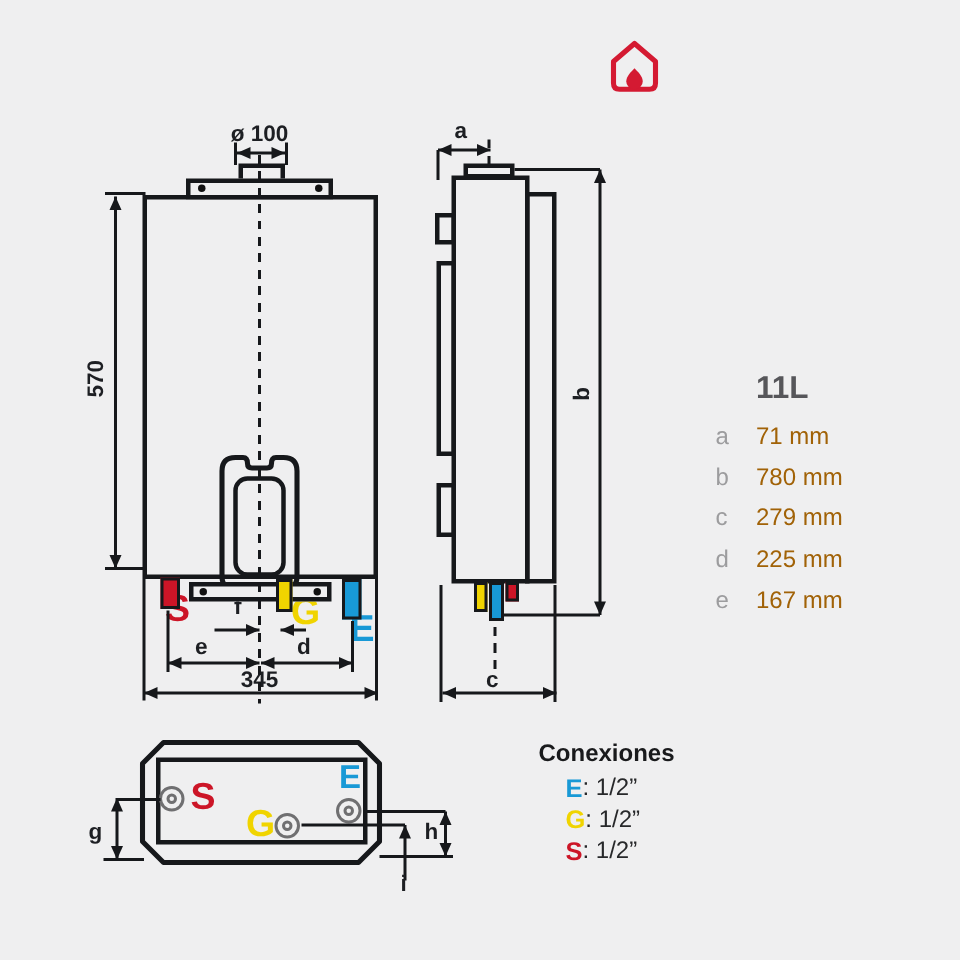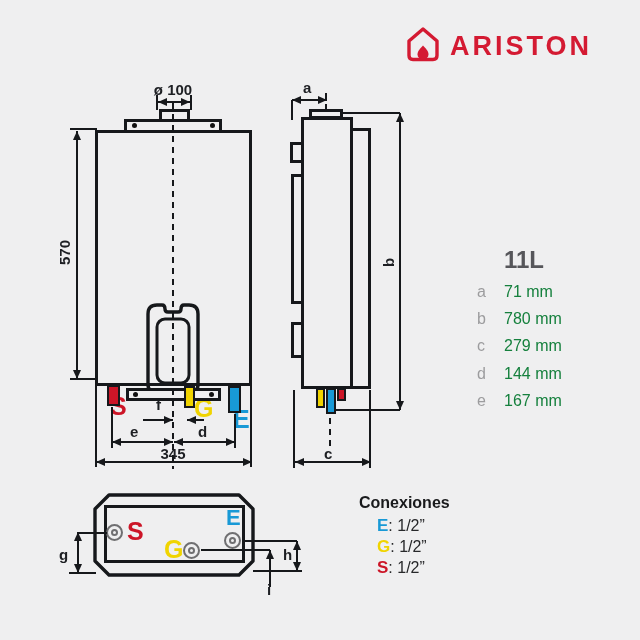--- a/index.html
+++ b/index.html
@@ -14,40 +14,39 @@
   i.ar.d{border-width:9px 4px 0 4px;border-top-color:#16181b}
   .box{position:absolute;border:3px solid #16181b;box-sizing:border-box;background:transparent}
   .pipe{position:absolute;border:2px solid #16181b;box-sizing:border-box}
   .dot{position:absolute;width:5px;height:5px;border-radius:50%;background:#111;z-index:3}
   .lbl{position:absolute;font-weight:700;font-size:15px;color:#1d1f23;line-height:1}
   .rot{transform:rotate(-90deg)}
   .conn{position:absolute;font-weight:700;font-size:25px;line-height:1}
   .grom{position:absolute;width:17px;height:17px;border:2.5px solid #6f6f71;border-radius:50%;box-sizing:border-box;display:flex;align-items:center;justify-content:center}
   .grom b{display:block;width:7px;height:7px;border:2px solid #6f6f71;border-radius:50%;box-sizing:border-box}
   .brand{position:absolute;left:450px;top:33px;font-size:27px;font-weight:800;letter-spacing:3px;color:#d41a32;line-height:1}
-  .mtitle{position:absolute;left:504px;top:248px;font-size:24px;font-weight:800;color:#56565a;line-height:1}
+  .mtitle{position:absolute;left:504px;top:248px;font-size:21px;font-weight:800;color:#56565a;line-height:1}
   .mrow{position:absolute;left:477px;font-size:16px;line-height:1;display:flex}
   .mrow .k{color:#9c9c9e;width:27px}
-  .mrow .v{color:#15803d}
+  .mrow .v{color:#a16207}
   .ctitle{position:absolute;left:359px;top:495px;font-size:16px;font-weight:800;color:#191a1c;line-height:1}
   .crow{position:absolute;left:377px;font-size:16px;line-height:1;display:flex}
   .crow .k{font-weight:800;font-size:17px;margin-top:-1px}
   .crow .v{color:#27282a}
   svg{position:absolute;display:block}
 </style>
 </head>
 <body>
 
 <div class="canvas">
 
   <svg style="left:406px;top:26px" width="34" height="36" viewBox="0 0 34 36">
     <path d="M 17 3 L 31 15 V 29.5 Q 31 33.5 27 33.5 H 7 Q 3 33.5 3 29.5 V 15 Z" fill="none" stroke="#d41a32" stroke-width="3.4" stroke-linejoin="round"></path>
     <path d="M 17 19.5 C 21 23.5 22.5 25.8 22.5 28.4 A 5.5 5.2 0 0 1 11.5 28.4 C 11.5 25.8 13 23.5 17 19.5 Z" fill="#d41a32"></path>
   </svg>
-  <div class="brand">ARISTON</div>
 
   <div>
     <div class="lbl" style="left:143px;top:82px;width:60px;text-align:center">ø 100</div>
     <i class="hl" style="left:158px;top:101px;width:32px"></i>
     <i class="ar l" style="left:158px;top:98px"></i>
     <i class="ar r" style="left:181px;top:98px"></i>
     <i class="vl" style="left:156px;top:95px;height:15px"></i>
     <i class="vl" style="left:190px;top:95px;height:15px"></i>
 
     <div class="box" style="left:159px;top:109px;width:31px;height:14px"></div>
@@ -189,21 +188,21 @@
     <div class="mrow" style="top:311px">
       <span class="k">b</span>
       <span class="v">780 mm</span>
     </div>
     <div class="mrow" style="top:338px">
       <span class="k">c</span>
       <span class="v">279 mm</span>
     </div>
     <div class="mrow" style="top:366px">
       <span class="k">d</span>
-      <span class="v">144 mm</span>
+      <span class="v">225 mm</span>
     </div>
     <div class="mrow" style="top:393px">
       <span class="k">e</span>
       <span class="v">167 mm</span>
     </div>
   </div>
 
   <div>
     <div class="ctitle">Conexiones</div>
     <div class="crow" style="top:518px">

